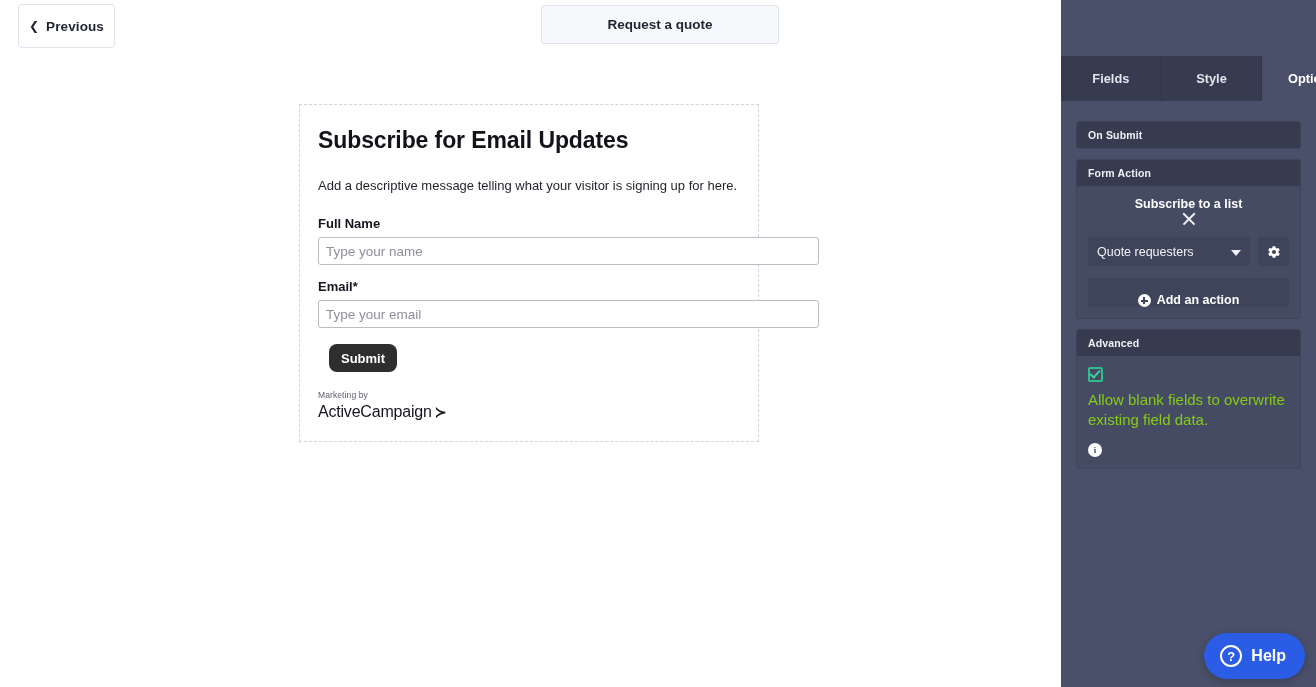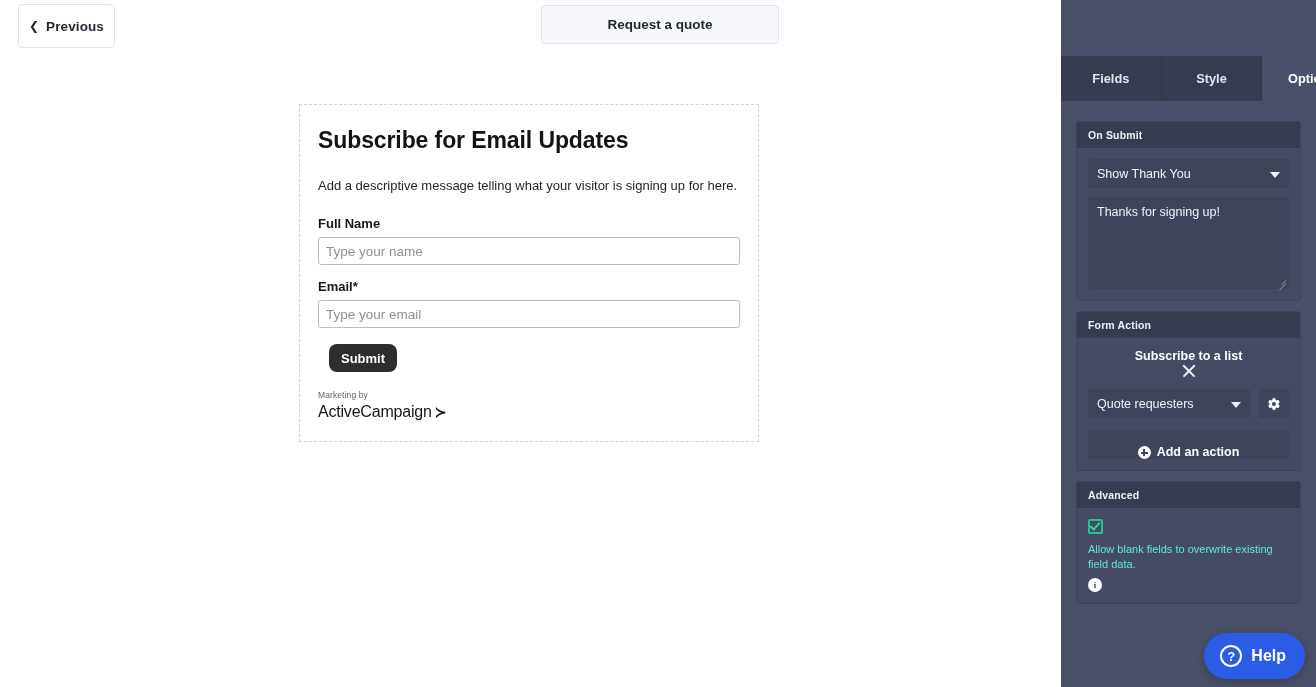--- a/index.html
+++ b/index.html
@@ -167,21 +167,21 @@
 
   .field-label {
     font-size: 13px;
     font-weight: 700;
     color: #14171d;
     margin-bottom: 6px;
     display: block;
   }
 
   .field-input {
-    width: 422px;
+    width: 501px;
     height: 28px;
     border: 1px solid #b9bcc4;
     border-radius: 3px;
     padding: 0 7px;
     font-size: 13.5px;
     font-family: "Liberation Sans", sans-serif;
     color: #1d1f25;
     background: #ffffff;
     outline: none;
     display: block;
@@ -447,24 +447,24 @@
   }
   .adv-check .tick {
     position: absolute;
     left: 2px; top: -1px;
     width: 6px; height: 10px;
     border: solid #3ad39c;
     border-width: 0 2px 2px 0;
     transform: rotate(42deg);
   }
   .adv-text {
-    font-size: 11px;
-    color: #5eead4;
+    font-size: 15px;
+    color: #84cc16;
     line-height: 1.35;
-    margin-bottom: 6px;
+    margin-bottom: 12px;
   }
   .info-icon {
     width: 14px; height: 14px;
     border-radius: 50%;
     background: #ffffff;
     color: #454b63;
     font-size: 9px;
     font-weight: 700;
     display: flex;
     align-items: center;
@@ -561,33 +561,20 @@
     <div class="sidebar-tabs">
       <div class="tab">Fields</div>
       <div class="tab">Style</div>
       <div class="tab active">Options</div>
     </div>
 
     <div class="sidebar-body">
 
       <div class="panel">
         <div class="panel-header">On Submit</div>
-        <div class="panel-body">
-          <div class="ui-select">
-            <span>Show Thank You</span>
-            <span class="caret"></span>
-          </div>
-          <div class="textarea-wrap">
-            <textarea class="ui-textarea" style="">Thanks for signing up!</textarea>
-            <span class="resize-grip">
-                <i></i>
-                <i></i>
-              </span>
-          </div>
-        </div>
       </div>
 
       <div class="panel">
         <div class="panel-header">Form Action</div>
         <div class="panel-body">
           <div class="action-row">
             <span class="action-title">Subscribe to a list</span>
             <span class="action-close">
                 <i></i>
                 <i></i>

